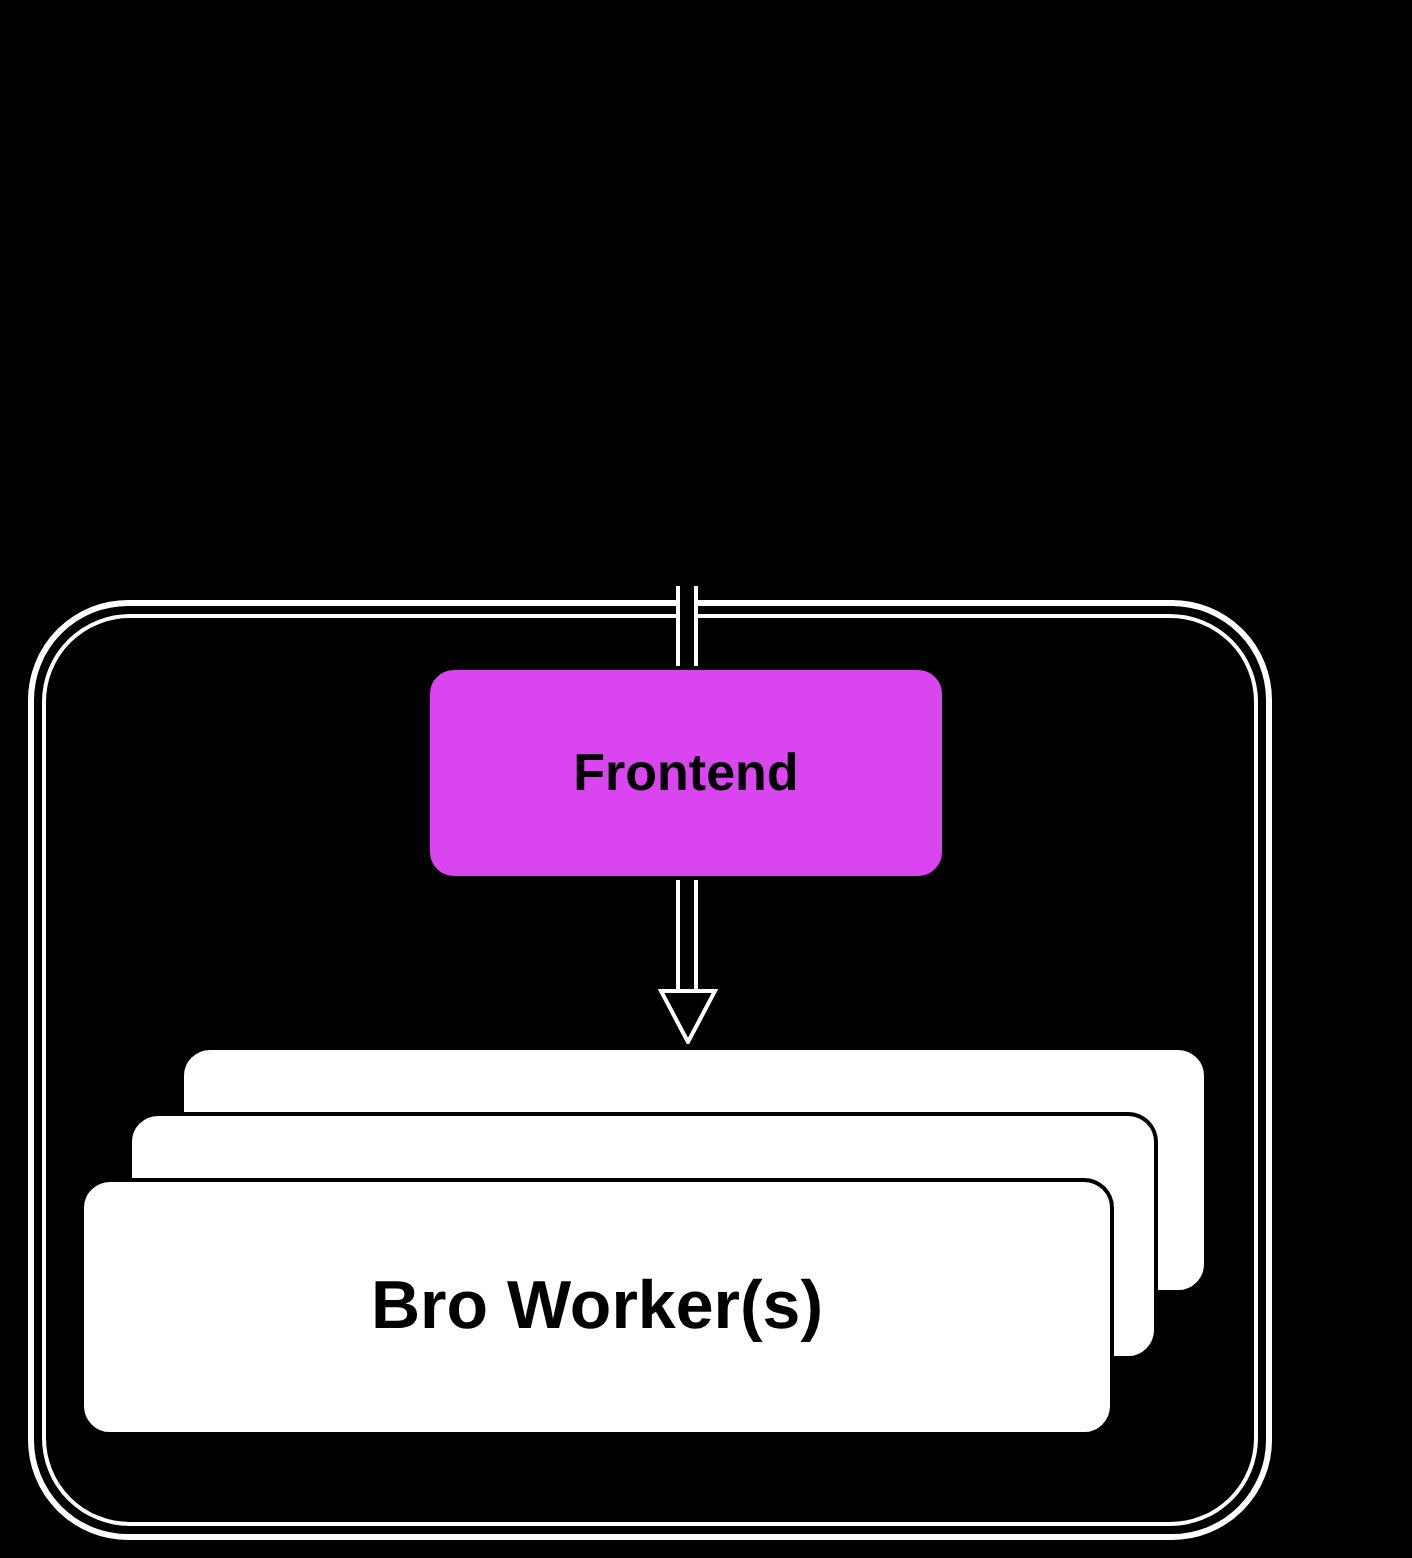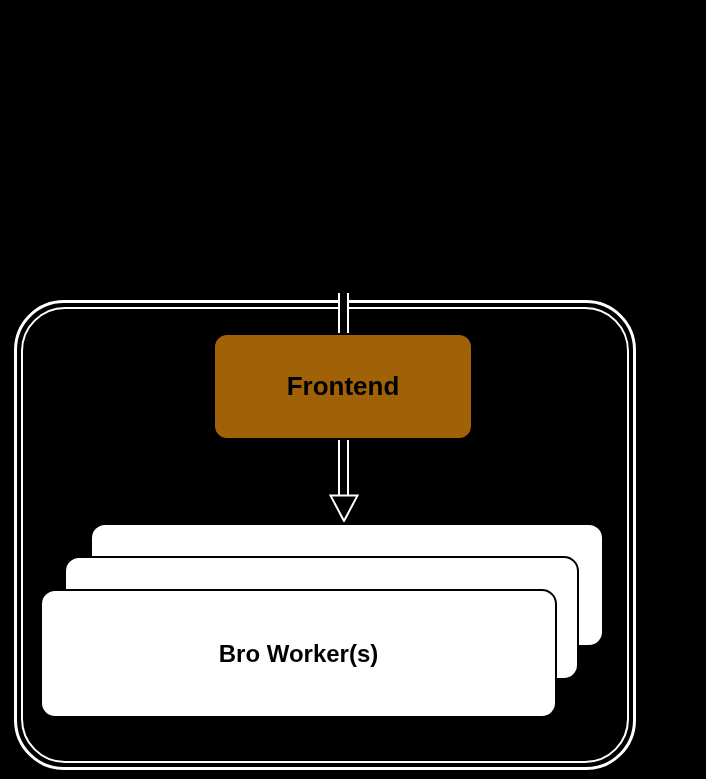--- a/index.html
+++ b/index.html
@@ -50,21 +50,21 @@
   .edge-mid { left: 338px; top: 440px; height: 57px; }
   .arrowhead {
     position: absolute;
     left: 329px;
     top: 494px;
   }
 
   
   .node {
     position: absolute;
-    background: #a16207;
+    background: #d946ef;
     border: 2px solid #000000;
     box-sizing: border-box;
     display: flex;
     align-items: center;
     justify-content: center;
     color: #000000;
     font-weight: 700;
   }
   .frontend {
     left: 213px;
@@ -87,21 +87,21 @@
   .wc-mid   { left: 64px; top: 556px; width: 515px; height: 124px; }
   .wc-front {
     left: 40px;
     top: 589px;
     width: 517px;
     height: 129px;
     display: flex;
     align-items: center;
     justify-content: center;
     font-weight: 700;
-    font-size: 24px;
+    font-size: 34px;
     color: #000000;
   }
 </style>
 </head>
 <body>
 
 <div class="page">
 
   <div class="cluster">
     <div class="cluster-inner"></div>

